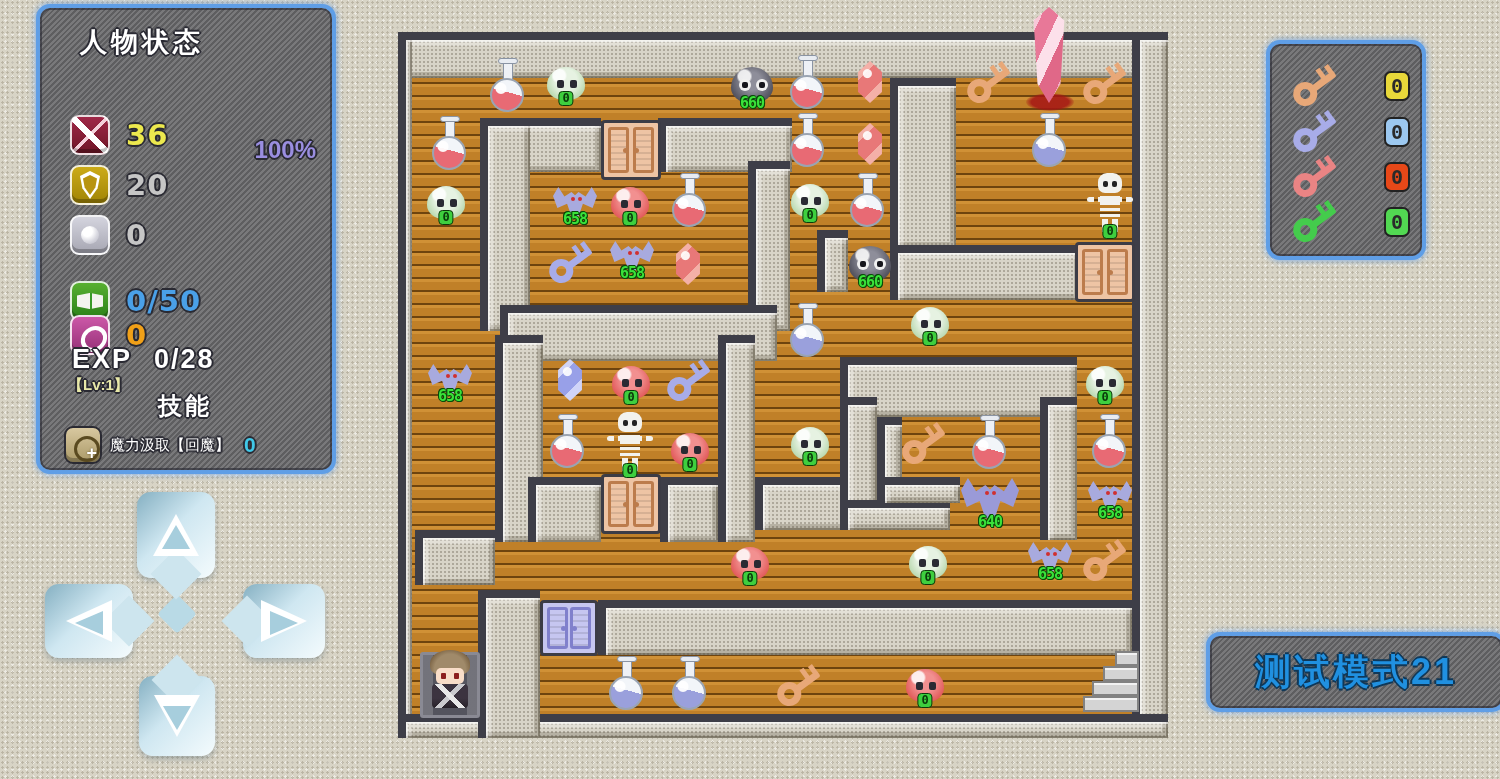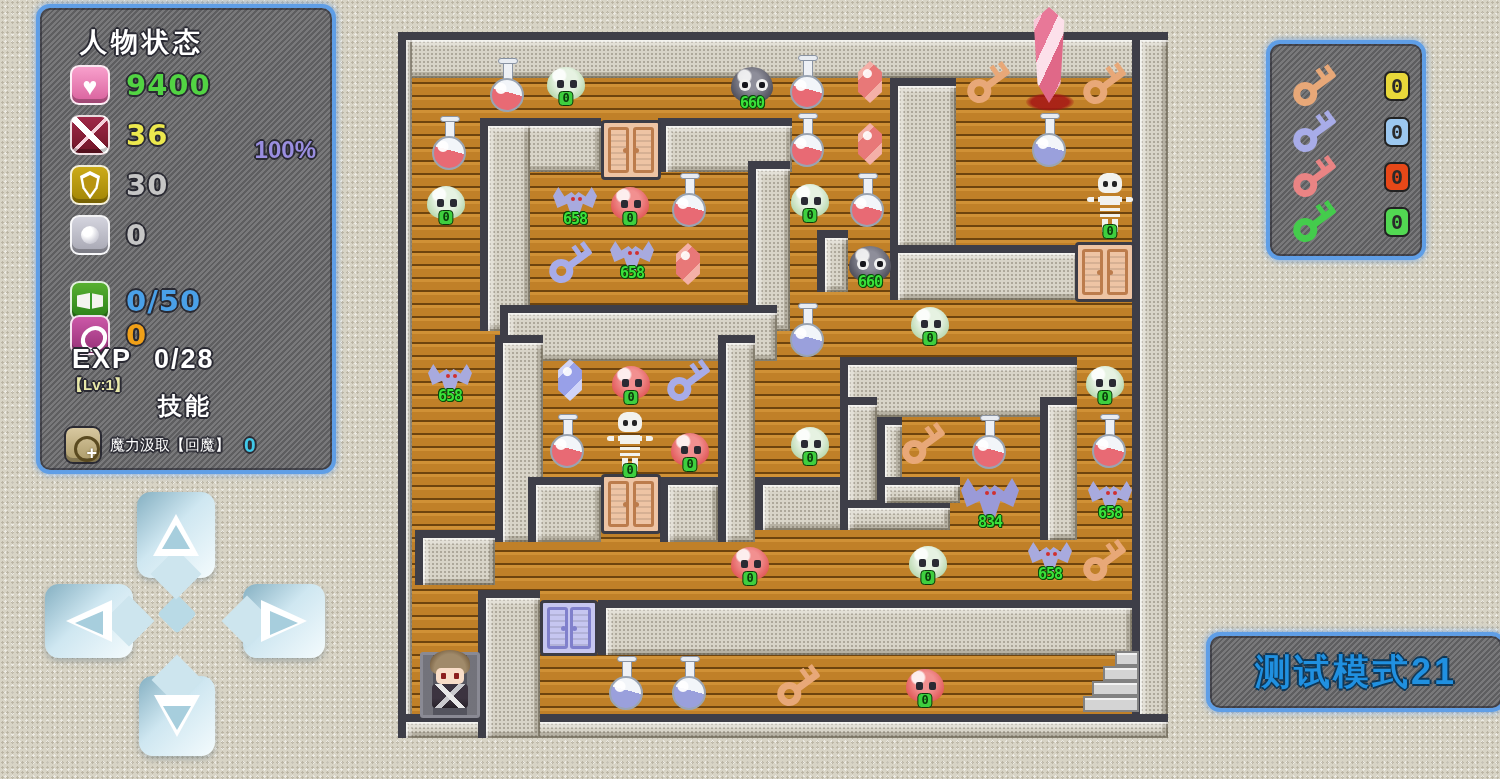--- a/index.html
+++ b/index.html
@@ -186,31 +186,27 @@
   .k-hero .torso { left:50%; top:34px; width:36px; height:24px; margin-left:-18px; border-radius:4px;
      background:linear-gradient(45deg, rgba(0,0,0,0) 44%, #e8e8e8 44% 56%, rgba(0,0,0,0) 56%),
                 linear-gradient(-45deg, rgba(0,0,0,0) 44%, #cacace 44% 56%, rgba(0,0,0,0) 56%),
                 linear-gradient(180deg,#3c3440 0 60%, #262028); }
 </style>
 </head>
 <body>
 
 <div id="status" class="panel">
   <div class="ptitle outl">人物状态</div>
-  <div class="srow" style="top:56px">
-    <span class="sicon ic-heart"></span>
-    <span class="sval v-green outl">9400</span>
-  </div>
   <div class="srow" style="top:106px">
     <span class="sicon ic-sword"></span>
     <span class="sval v-yellow outl">36</span>
   </div>
   <div class="srow" style="top:156px">
     <span class="sicon ic-shield"></span>
-    <span class="sval v-gray outl">30</span>
+    <span class="sval v-gray outl">20</span>
   </div>
   <div class="srow" style="top:206px">
     <span class="sicon ic-orb"></span>
     <span class="sval v-gray outl">0</span>
   </div>
   <div class="srow" style="top:272px">
     <span class="sicon ic-book"></span>
     <span class="sval v-blue outl">0/50</span>
   </div>
   <div class="srow" style="top:306px">
@@ -438,21 +434,21 @@
     <div class="num" style="left: 177px; top: 188px;">658</div>
     <div class="sprite bat k-bat" style="left: 212px; top: 219px; width: 44px; height: 32px;"></div>
     <div class="num" style="left: 234px; top: 242px;">658</div>
     <div class="sprite bat k-bat" style="left: 30px; top: 342px; width: 44px; height: 32px;"></div>
     <div class="num" style="left: 52px; top: 365px;">658</div>
     <div class="sprite bat k-bat" style="left: 690px; top: 459px; width: 44px; height: 32px;"></div>
     <div class="num" style="left: 712px; top: 482px;">658</div>
     <div class="sprite bat k-bat" style="left: 630px; top: 520px; width: 44px; height: 32px;"></div>
     <div class="num" style="left: 652px; top: 543px;">658</div>
     <div class="sprite bat-big k-bat" style="left: 563px; top: 456px; width: 58px; height: 44px;"></div>
-    <div class="num" style="left: 592px; top: 491px;">834</div>
+    <div class="num" style="left: 592px; top: 491px;">640</div>
     <div class="sprite key-orange k-key" style="left: 566px; top: 45px; width: 52px; height: 30px;">
       <i class="khead"></i>
       <i class="kshaft"></i>
       <i class="kbit"></i>
     </div>
     <div class="sprite key-orange k-key" style="left: 682px; top: 46px; width: 52px; height: 30px;">
       <i class="khead"></i>
       <i class="kshaft"></i>
       <i class="kbit"></i>
     </div>

